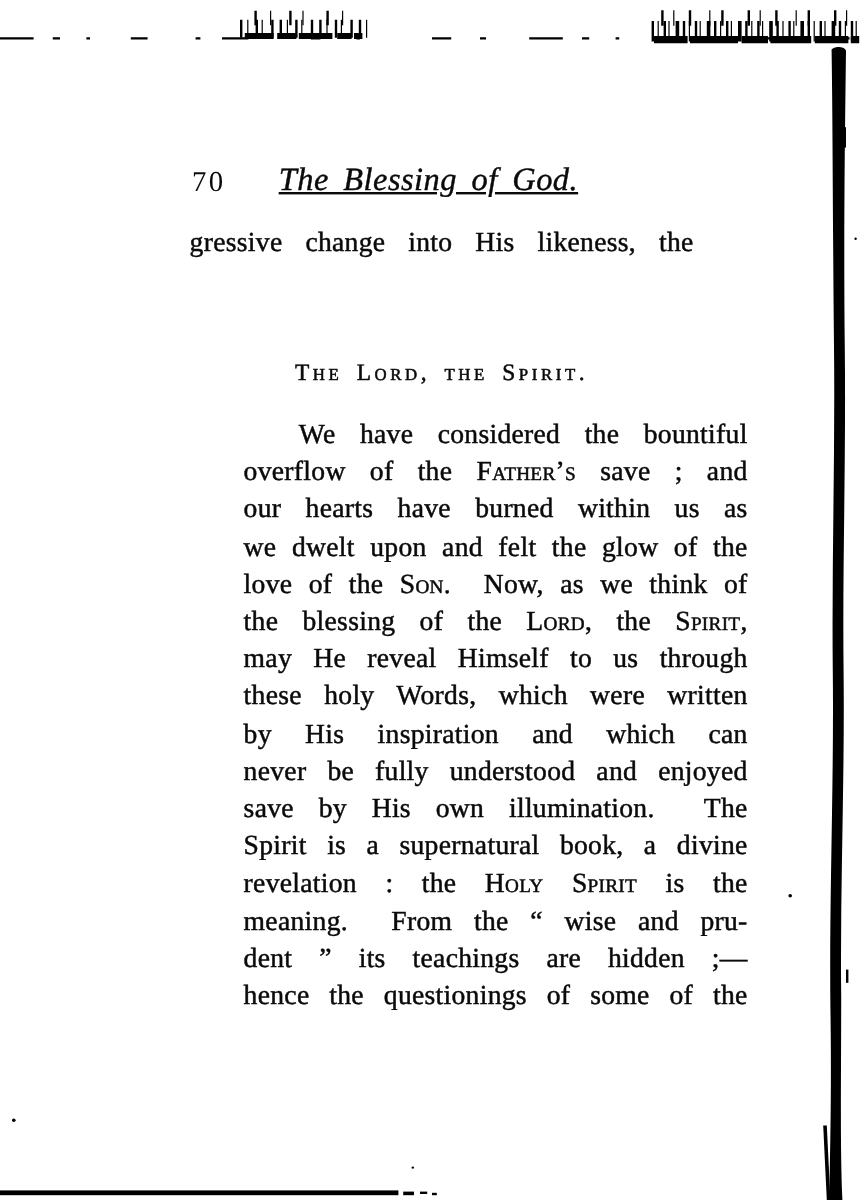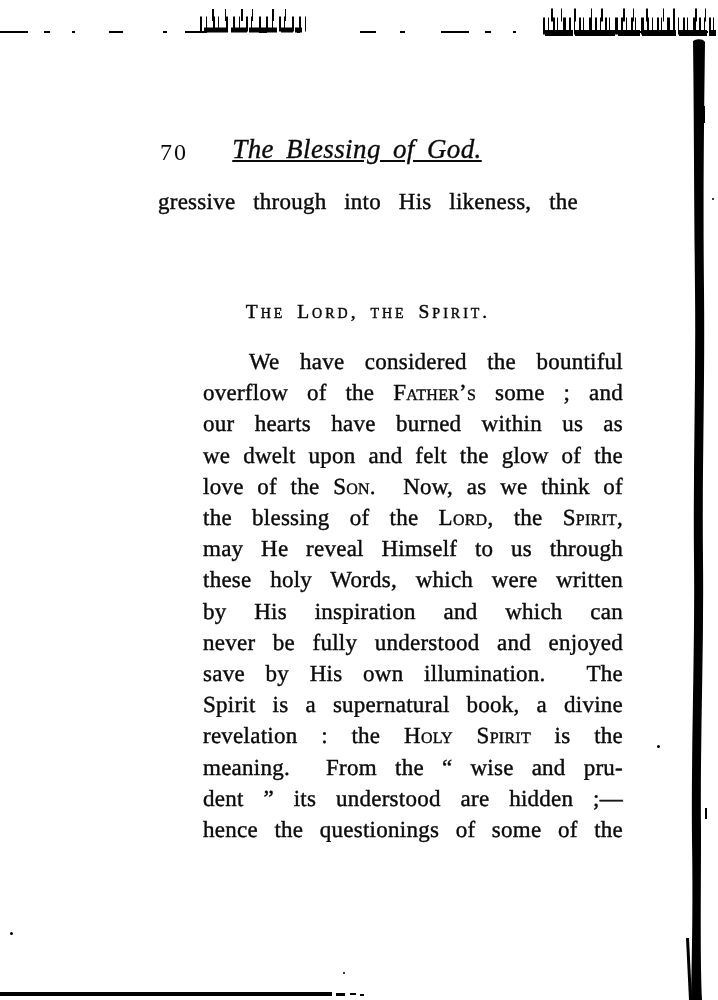--- a/index.html
+++ b/index.html
@@ -101,37 +101,37 @@
   <span class="speck s2"></span>
   <span class="speck s3"></span>
   <span class="speck s4"></span>
 
   <header class="column header">
     <span class="page-number">70</span>
     <span class="running-title">The Blessing of God.</span>
   </header>
 
   <section class="column para para1">
-      <div class="line"><span>gressive through into His likeness, the</span></div>
+      <div class="line"><span>gressive change into His likeness, the</span></div>
     </section>
 
   <h2 class="column section-heading">The Lord, the Spirit.</h2>
 
   <section class="column para para2">
       <div class="line indent"><span>We have considered the bountiful</span></div>
-      <div class="line"><span>overflow of the </span><span class="sc">Father’s</span><span> some ; and</span></div>
+      <div class="line"><span>overflow of the </span><span class="sc">Father’s</span><span> save ; and</span></div>
       <div class="line"><span>our hearts have burned within us as</span></div>
       <div class="line"><span>we dwelt upon and felt the glow of the</span></div>
       <div class="line"><span>love of the </span><span class="sc">Son</span><span>.&nbsp; Now, as we think of</span></div>
       <div class="line"><span>the blessing of the </span><span class="sc">Lord</span><span>, the </span><span class="sc">Spirit</span><span>,</span></div>
       <div class="line"><span>may He reveal Himself to us through</span></div>
       <div class="line"><span>these holy Words, which were written</span></div>
       <div class="line"><span>by His inspiration and which can</span></div>
       <div class="line"><span>never be fully understood and enjoyed</span></div>
       <div class="line"><span>save by His own illumination.&nbsp; The</span></div>
       <div class="line"><span>Spirit is a supernatural book, a divine</span></div>
       <div class="line"><span>revelation : the </span><span class="sc">Holy Spirit</span><span> is the</span></div>
       <div class="line"><span>meaning.&nbsp; From the “ wise and pru-</span></div>
-      <div class="line"><span>dent ” its understood are hidden ;—</span></div>
+      <div class="line"><span>dent ” its teachings are hidden ;—</span></div>
       <div class="line"><span>hence the questionings of some of the</span></div>
     </section>
 
 </div>
 
 </body></html>

